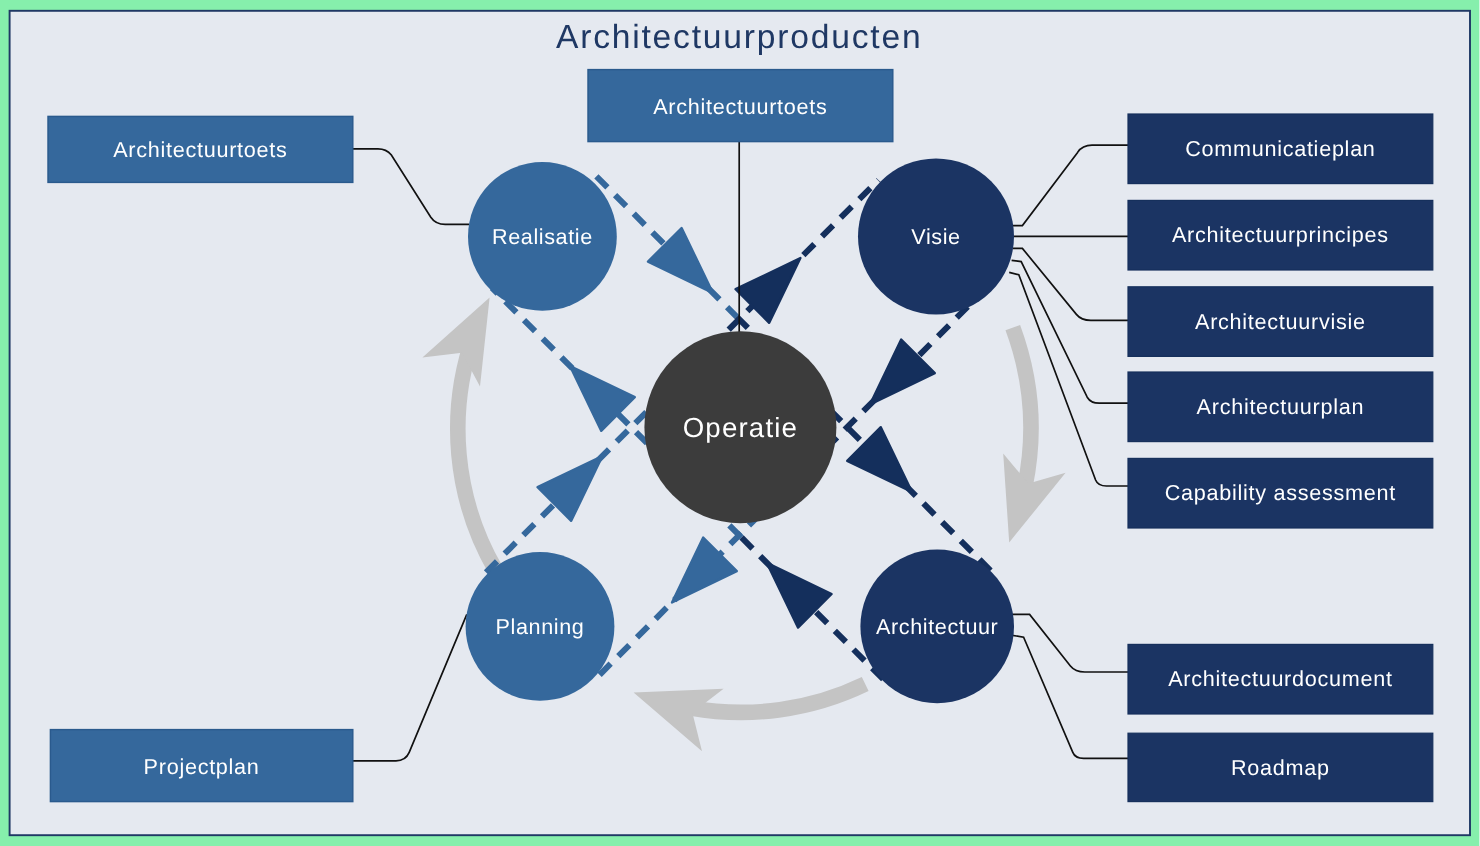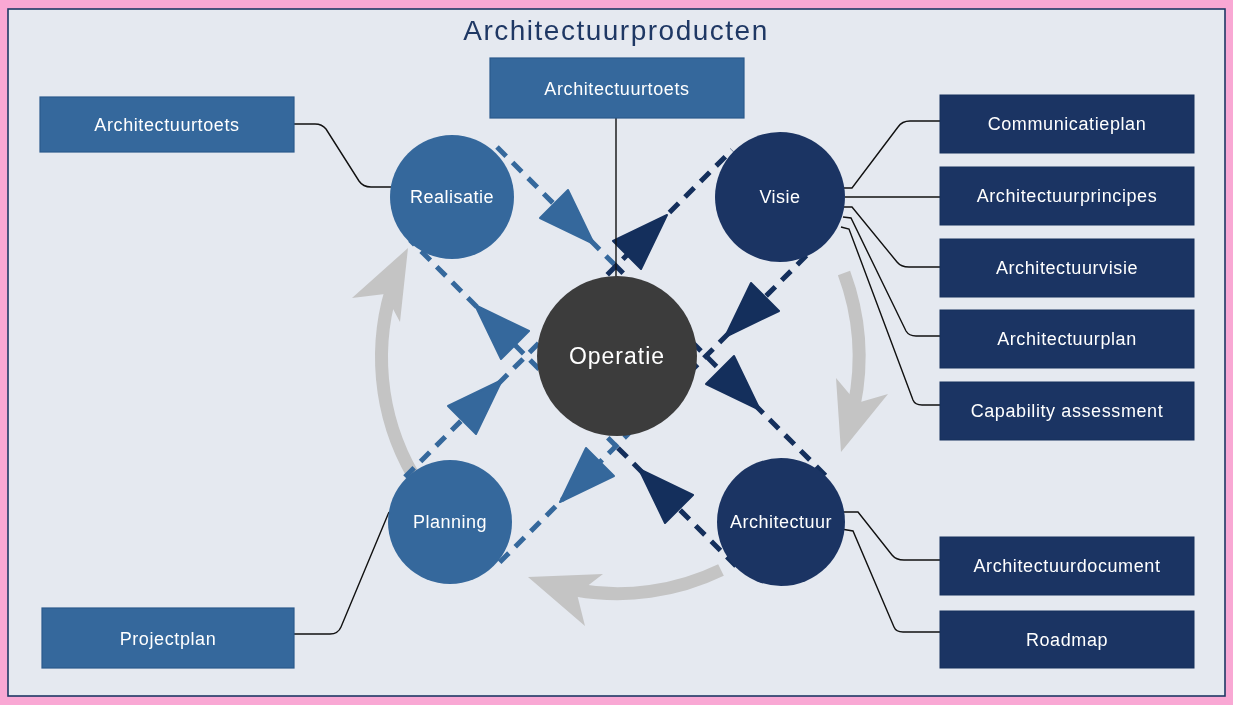--- a/index.html
+++ b/index.html
@@ -1,16 +1,16 @@
 <!DOCTYPE html>
 <html><head>
 <meta charset="utf-8">
 <style>
   html,body { margin:0; padding:0; background:#ffffff; }
-  .stage { position:relative; width:1233px; height:705px; background:#f9a8d4; overflow:hidden; }
+  .stage { position:relative; width:1233px; height:705px; background:#86efac; overflow:hidden; }
   svg { display:block; }
   text { font-family:"Liberation Sans", sans-serif; }
   .title-text { font-size:28px; letter-spacing:1.5px; fill:#1f3864; }
   .box-label { font-size:18px; letter-spacing:0.6px; fill:#ffffff; }
   .circle-label { font-size:18px; letter-spacing:0.5px; fill:#ffffff; }
   .center-label { font-size:23px; letter-spacing:1px; fill:#ffffff; }
   .blue-box { fill:#35689c; stroke:#2a5a8d; stroke-width:1.2; }
   .navy-box { fill:#1b3463; stroke:#16305c; stroke-width:1; }
   .thin-line { fill:none; stroke:#111111; stroke-width:1.4; }
   .dash-blue { fill:none; stroke:#35689c; stroke-width:5; stroke-dasharray:13 9; }

